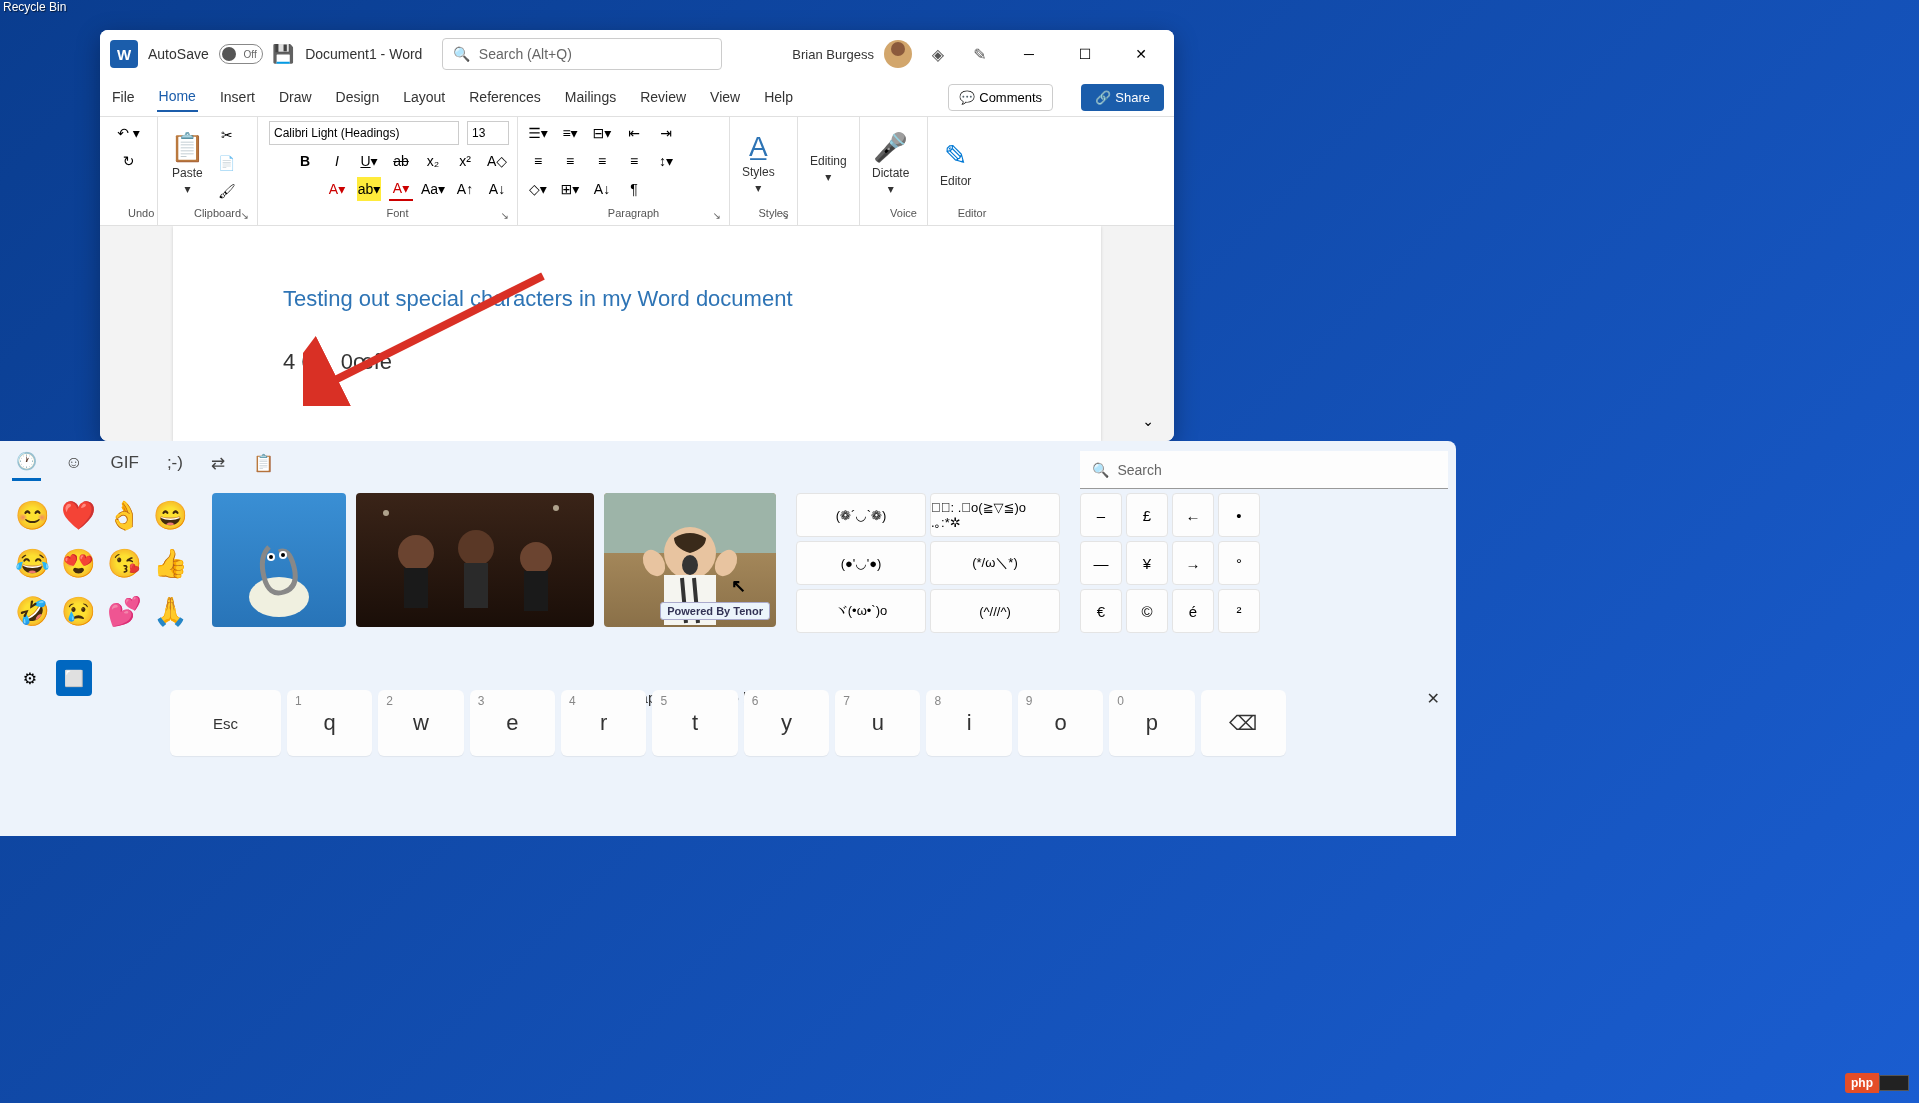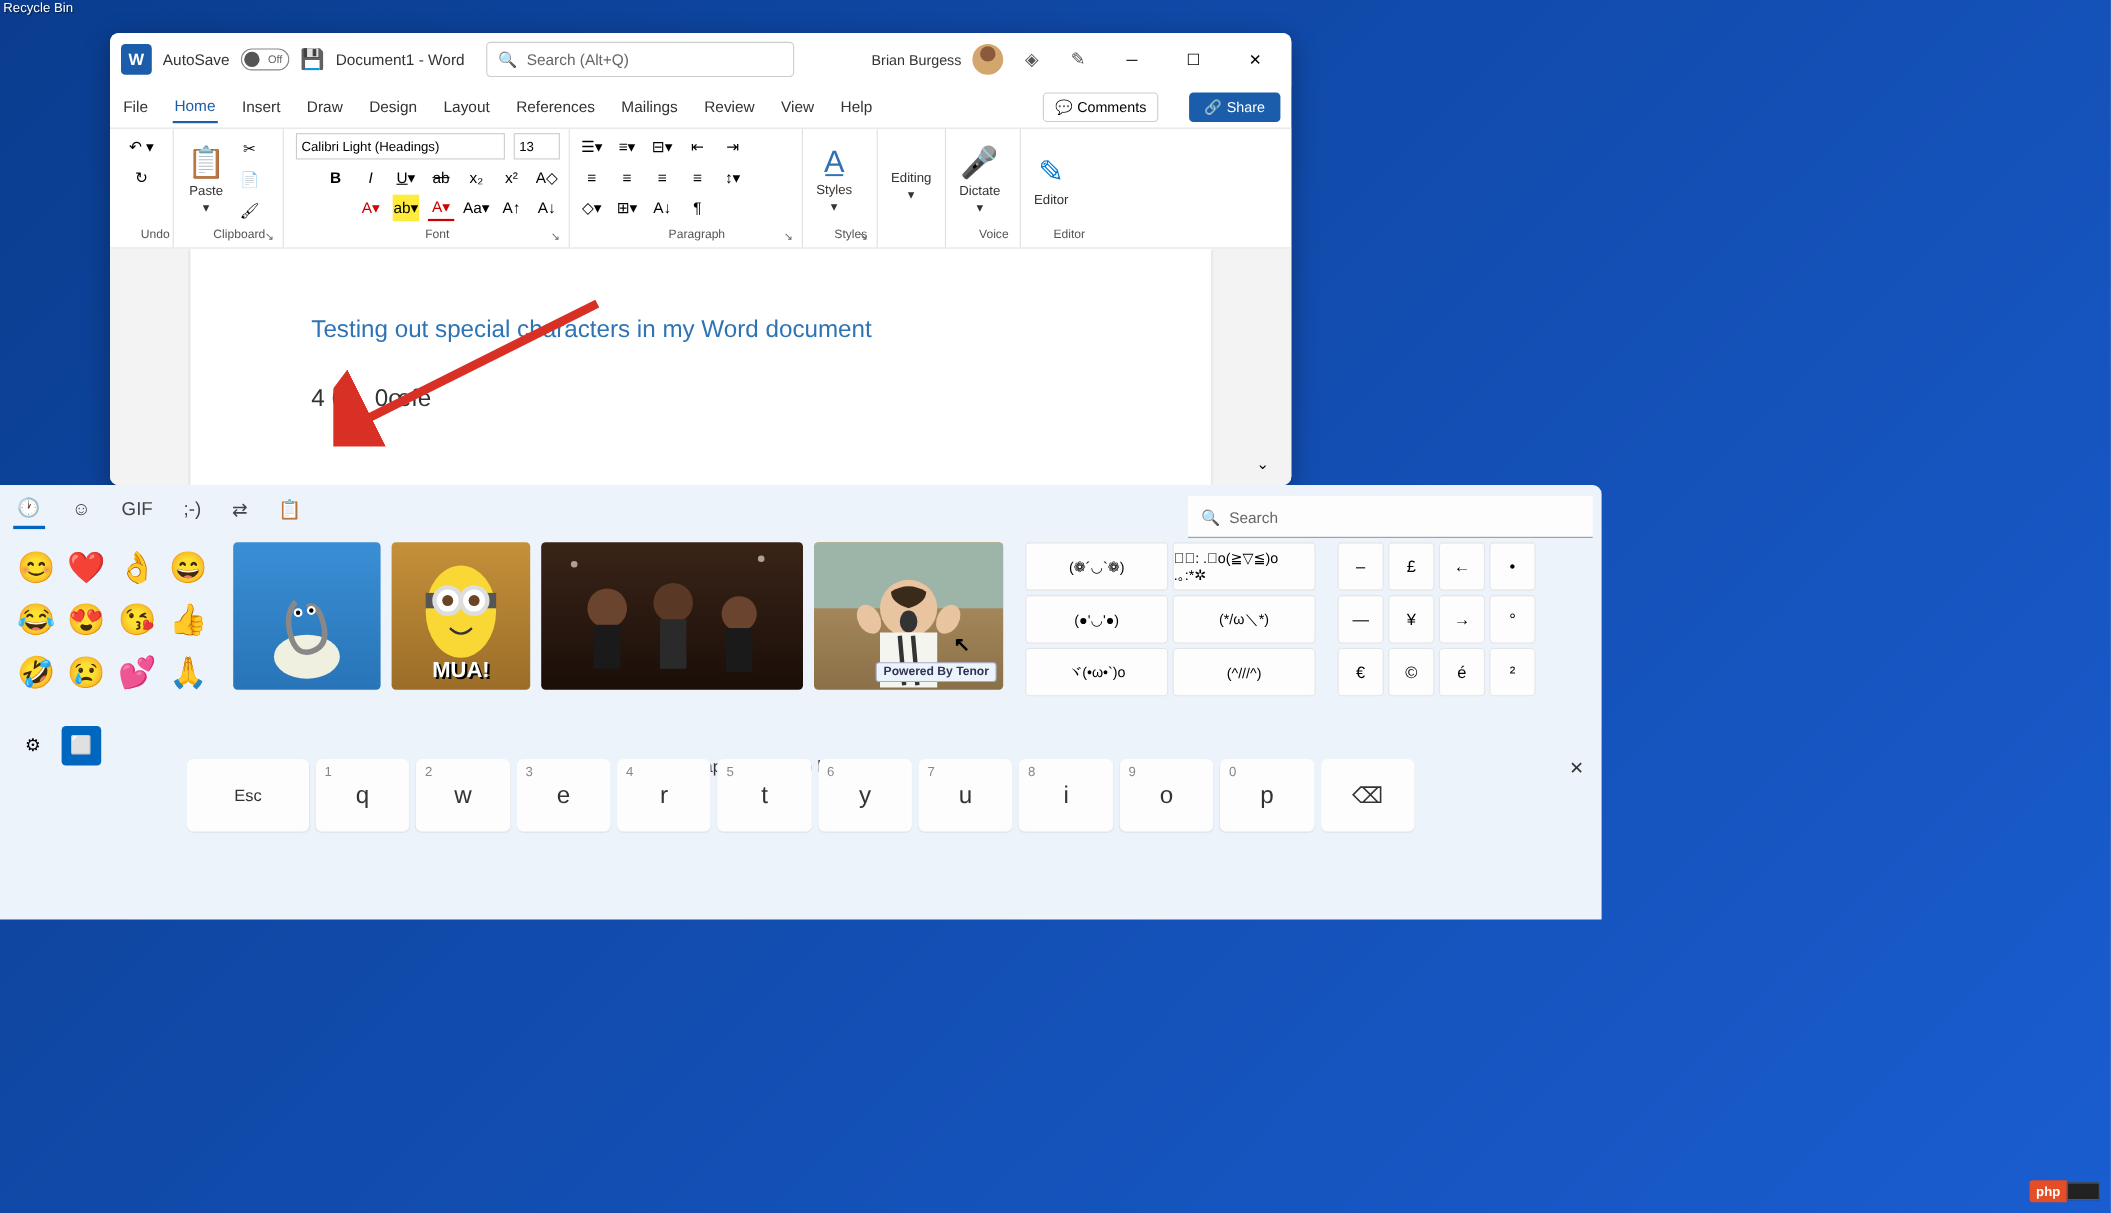--- a/index.html
+++ b/index.html
@@ -308,34 +308,20 @@
       <div class="gif-thumb" style="background:linear-gradient(#3a8fd4,#2874b8);width:134px">
         <svg width="80" height="100" viewBox="0 0 80 100">
             <ellipse cx="40" cy="70" rx="30" ry="20" fill="#f0f0e0"></ellipse>
             <path d="M30,20 Q20,30 25,50 Q30,70 45,65 Q60,60 55,40 Q50,20 40,25" stroke="#888" stroke-width="5" fill="none"></path>
             <circle cx="32" cy="30" r="4" fill="#fff"></circle>
             <circle cx="44" cy="28" r="4" fill="#fff"></circle>
             <circle cx="32" cy="30" r="2" fill="#000"></circle>
             <circle cx="44" cy="28" r="2" fill="#000"></circle>
           </svg>
       </div>
-      <div class="gif-thumb" style="background:linear-gradient(#c4903a,#9b6d28);width:126px">
-        <svg width="100" height="110" viewBox="0 0 100 110" style="position:absolute;top:8px">
-            <ellipse cx="50" cy="55" rx="32" ry="42" fill="#f9d835"></ellipse>
-            <rect x="18" y="38" width="64" height="14" fill="#555"></rect>
-            <circle cx="38" cy="45" r="14" fill="#ddd"></circle>
-            <circle cx="62" cy="45" r="14" fill="#ddd"></circle>
-            <circle cx="38" cy="45" r="10" fill="#fff"></circle>
-            <circle cx="62" cy="45" r="10" fill="#fff"></circle>
-            <circle cx="38" cy="45" r="5" fill="#6b4423"></circle>
-            <circle cx="62" cy="45" r="5" fill="#6b4423"></circle>
-            <path d="M40,70 Q50,80 60,70" stroke="#333" stroke-width="2" fill="none"></path>
-          </svg>
-        <span style="position:absolute;bottom:6px;text-shadow:2px 2px 0 #000">MUA!</span>
-      </div>
       <div class="gif-thumb wide" style="background:linear-gradient(180deg,#3a2418,#1a0e08)">
         <svg width="238" height="134" viewBox="0 0 238 134">
             <circle cx="60" cy="60" r="18" fill="#6b4430"></circle>
             <rect x="48" y="75" width="24" height="40" fill="#1a1a1a"></rect>
             <circle cx="120" cy="55" r="18" fill="#5a3826"></circle>
             <rect x="108" y="70" width="24" height="45" fill="#2a2a2a"></rect>
             <circle cx="180" cy="65" r="16" fill="#6b4430"></circle>
             <rect x="168" y="78" width="24" height="40" fill="#1a1a1a"></rect>
             <circle cx="30" cy="20" r="3" fill="#fff8dc" opacity="0.6"></circle>
             <circle cx="200" cy="15" r="3" fill="#fff8dc" opacity="0.6"></circle>

